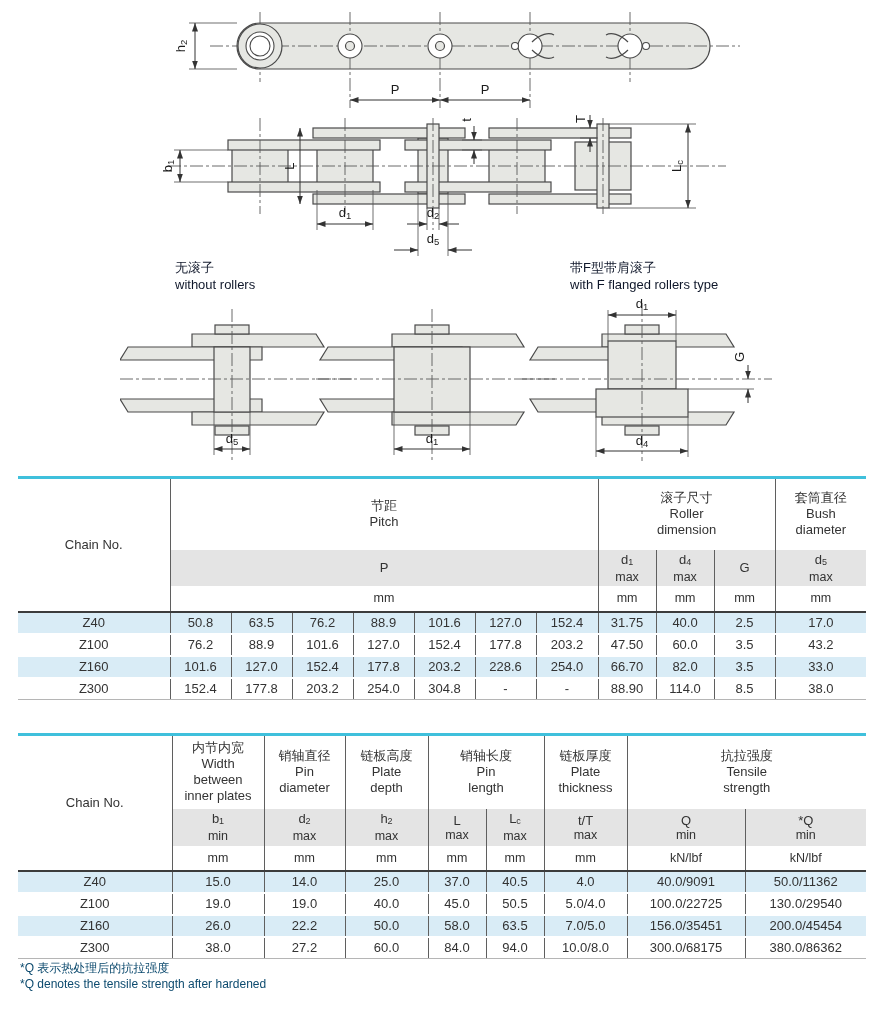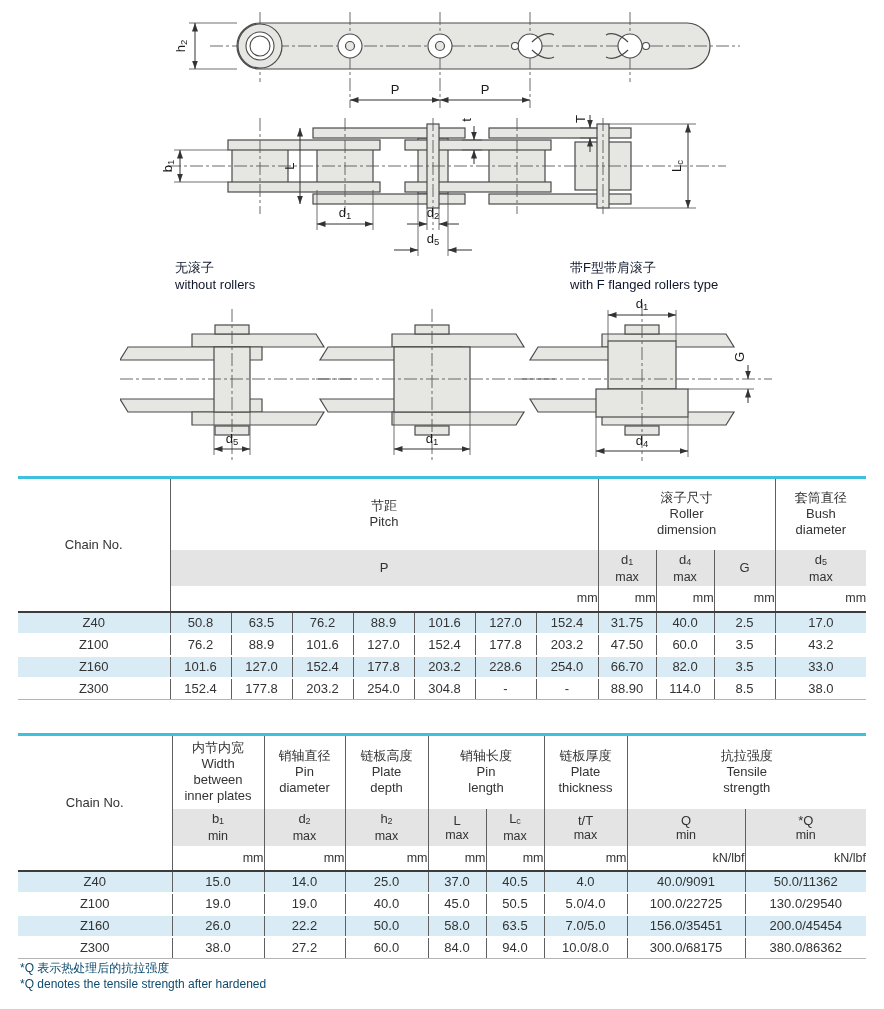--- a/index.html
+++ b/index.html
@@ -30,21 +30,21 @@
   .spec th,.spec td{padding:0;margin:0;text-align:center;vertical-align:middle;font-weight:normal;line-height:16px;}
   .spec .bl{border-left:1px solid #5f5f5f;}
   .spec .hb{border-bottom:2px solid #3c3c3c;}
   .spec .band{background:var(--band);}
   .spec tr.data{height:22px;}
   .spec tr.data.alt{background:var(--row_alt);}
   .spec tr.data td{border-bottom:2px solid #ffffff;line-height:20px;}
   .spec tr.data.last td{border-bottom:1px solid #b5b5b5;}
   .sub{font-size:9px;vertical-align:-1px;}
   .qual{font-size:12.5px;line-height:14px;}
-  .unitrow th{font-size:12.5px;text-align:right;}
+  .unitrow th{font-size:12.5px;}
   .symline{line-height:15px;}
   
   .notes{position:absolute;font-size:12px;line-height:16px;color:#0c4a6e;white-space:nowrap;}
 </style>
 </head>
 <body>
 
 <div class="page">
 
   <svg class="drw" style="left:125px;top:4px" width="690" height="110" viewBox="0 0 690 110">

